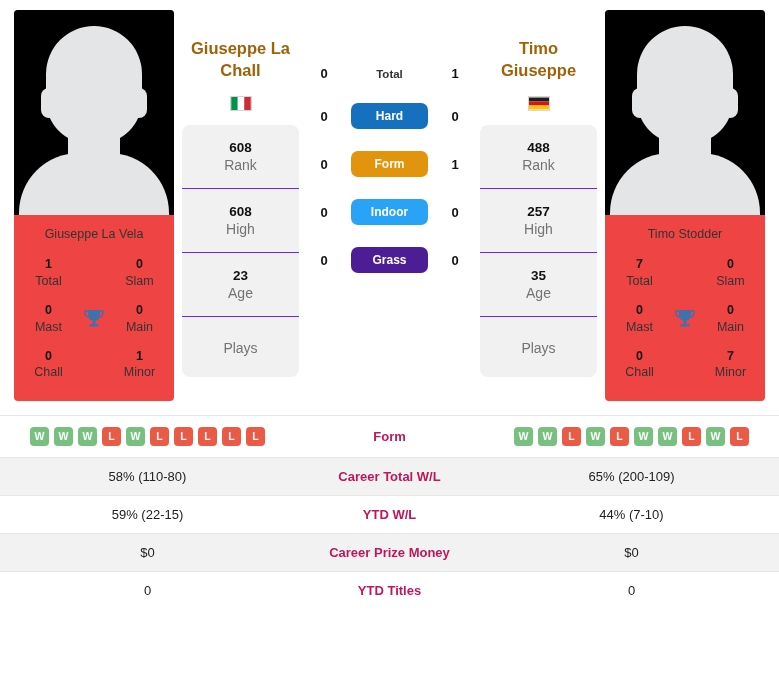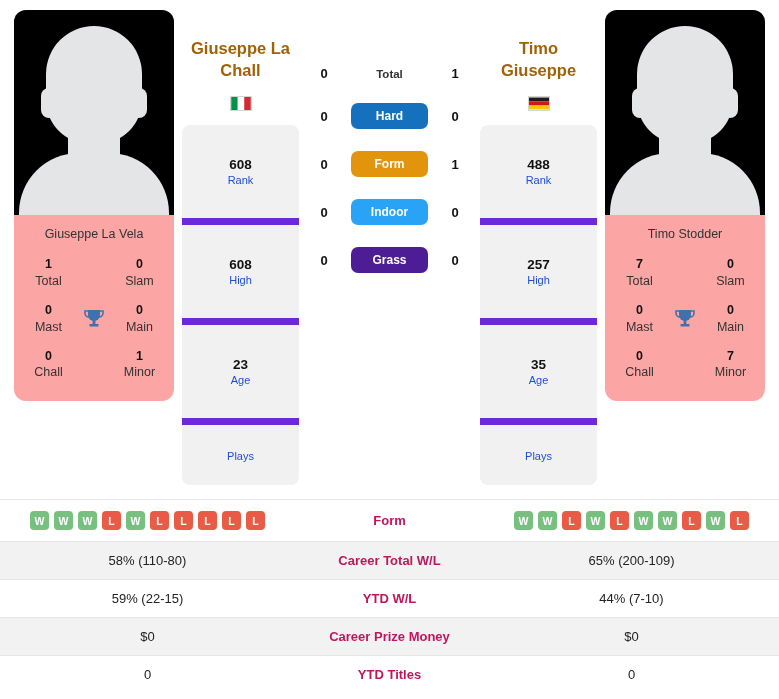--- a/index.html
+++ b/index.html
@@ -19,22 +19,22 @@
     display: flex;
     align-items: flex-start;
     padding: 10px 14px 0 14px;
     gap: 8px;
   }
 
   
   .player-panel {
     width: 160px;
     flex: 0 0 160px;
-    background: #fca5a5;
-    border-radius: 12px;
+    background: #ef4444;
+    border-radius: 4px;
     overflow: hidden;
   }
   .photo {
     height: 205px;
     background: #000000;
     position: relative;
     overflow: hidden;
   }
   .silhouette-head {
     position: absolute;
@@ -116,30 +116,30 @@
   .flag { width: 22px; height: 15px; border: 1px solid #d5d5d5; display: block; }
 
   .vital-card {
     margin-top: 14px;
     width: 117px;
     background: #f1f1f1;
     border-radius: 8px;
     overflow: hidden;
   }
   .vital {
-    height: 100px;
+    height: 64px;
     display: flex;
     flex-direction: column;
     align-items: center;
     justify-content: center;
-    border-bottom: 7px solid #6d28d9;
+    border-bottom: 1px solid #6d28d9;
   }
   .vital:last-child { border-bottom: none; height: 60px; }
   .vital .num { font-size: 13.5px; font-weight: bold; color: #111; }
-  .vital .lbl { font-size: 11px; color: #1d4ed8; margin-top: 2px; }
+  .vital .lbl { font-size: 14px; color: #737373; margin-top: 2px; }
 
   
   .h2h {
     flex: 1 1 auto;
     padding-top: 56px;
     display: flex;
     flex-direction: column;
     gap: 22px;
   }
   .h2h-row {

